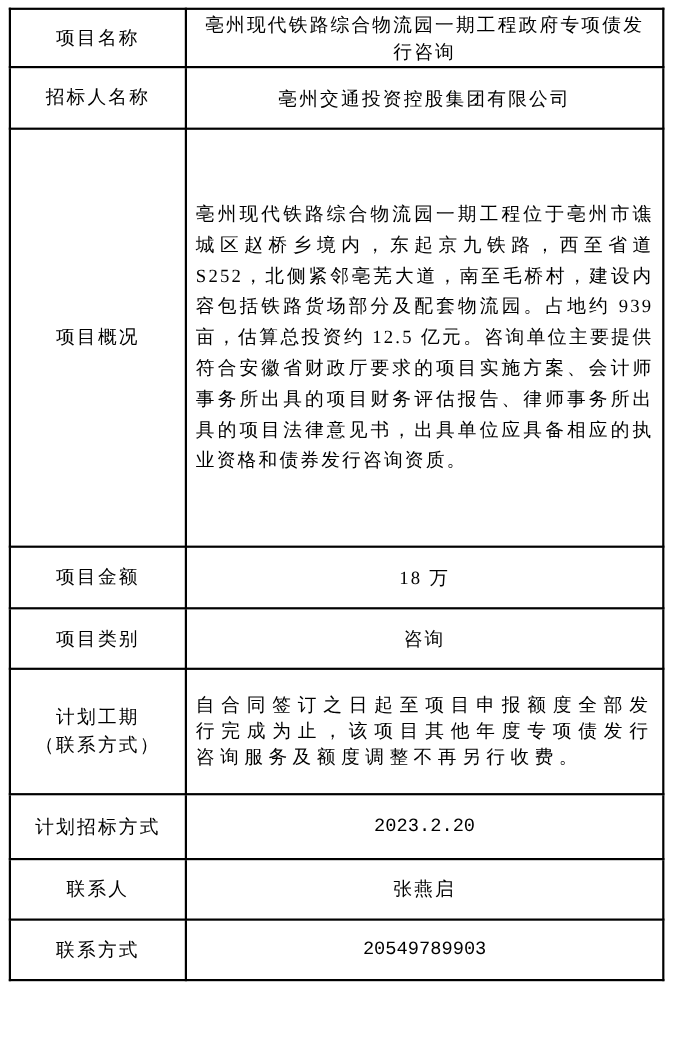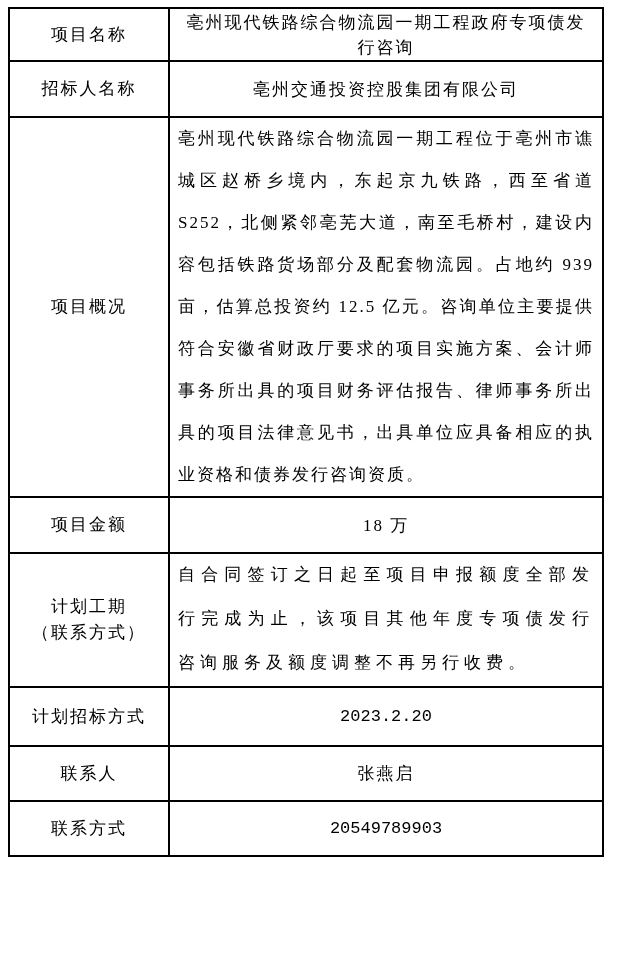--- a/index.html
+++ b/index.html
@@ -44,27 +44,26 @@
   tr.r2 { height: 380px; }
   tr.r3 { height: 56px; }
   tr.r4 { height: 55px; }
   tr.r5 { height: 114px; }
   tr.r6 { height: 51px; }
   tr.r7 { height: 59px; }
   tr.r8 { height: 55px; }
   tr.r9 { height: 55px; }
   tr.r2 td.val {
     text-align: justify;
-    line-height: 42px;
+    line-height: 28px;
   }
   tr.r5 td.val {
     text-align: justify;
-    line-height: 44px;
+    line-height: 24px;
     letter-spacing: 5px;
-    font-family: Liberation Mono, monospace;
   }
   tr.r7 td.val,
   tr.r9 td.val {
     letter-spacing: 0;
     font-family: Liberation Mono, monospace;
   }
 </style>
 </head>
 <body>
 
@@ -79,20 +78,24 @@
       <td class="val">亳州交通投资控股集团有限公司</td>
     </tr>
     <tr class="r2">
       <td class="lbl">项目概况</td>
       <td class="val">亳州现代铁路综合物流园一期工程位于亳州市谯城区赵桥乡境内，东起京九铁路，西至省道 S252，北侧紧邻亳芜大道，南至毛桥村，建设内容包括铁路货场部分及配套物流园。占地约 939 亩，估算总投资约 12.5 亿元。咨询单位主要提供符合安徽省财政厅要求的项目实施方案、会计师事务所出具的项目财务评估报告、律师事务所出具的项目法律意见书，出具单位应具备相应的执业资格和债券发行咨询资质。</td>
     </tr>
     <tr class="r3">
       <td class="lbl">项目金额</td>
       <td class="val">18 万</td>
     </tr>
+    <tr class="r4">
+      <td class="lbl">项目类别</td>
+      <td class="val">咨询</td>
+    </tr>
     <tr class="r5">
       <td class="lbl">计划工期
 （联系方式）</td>
       <td class="val">自合同签订之日起至项目申报额度全部发行完成为止，该项目其他年度专项债发行咨询服务及额度调整不再另行收费。</td>
     </tr>
     <tr class="r7">
       <td class="lbl">计划招标方式</td>
       <td class="val">2023.2.20</td>
     </tr>
     <tr class="r8">

